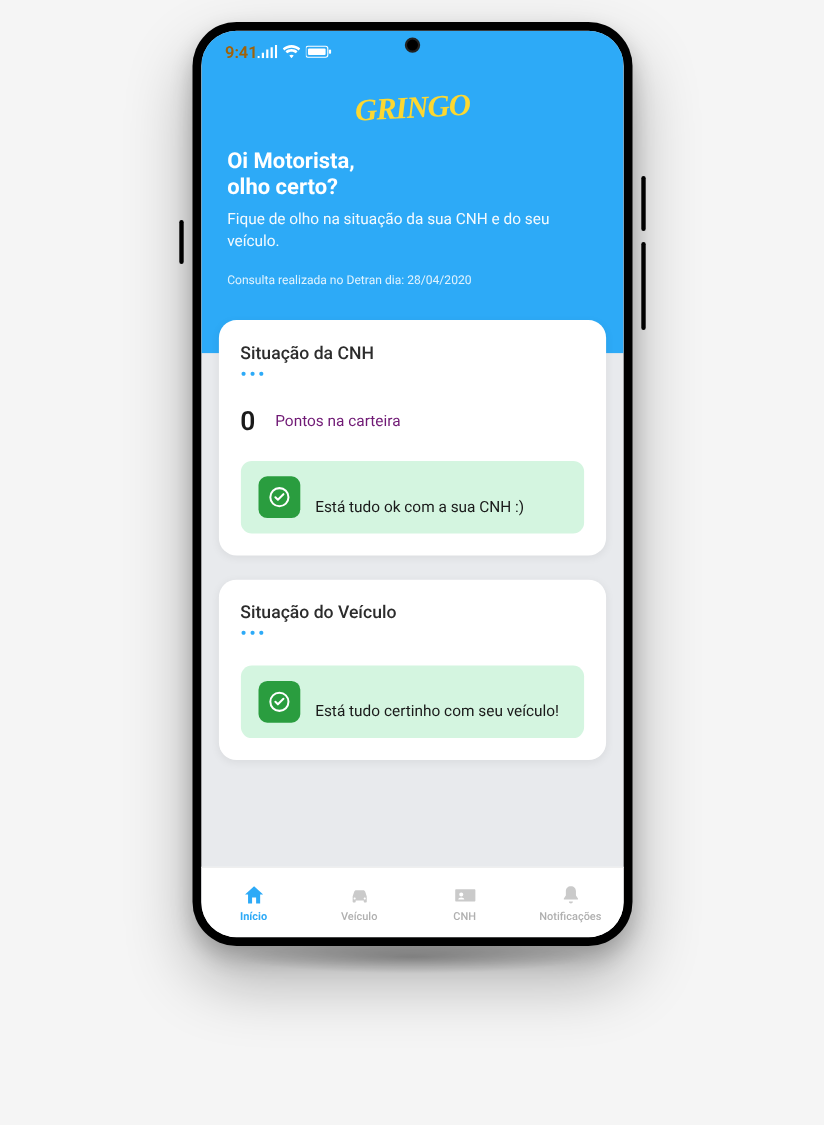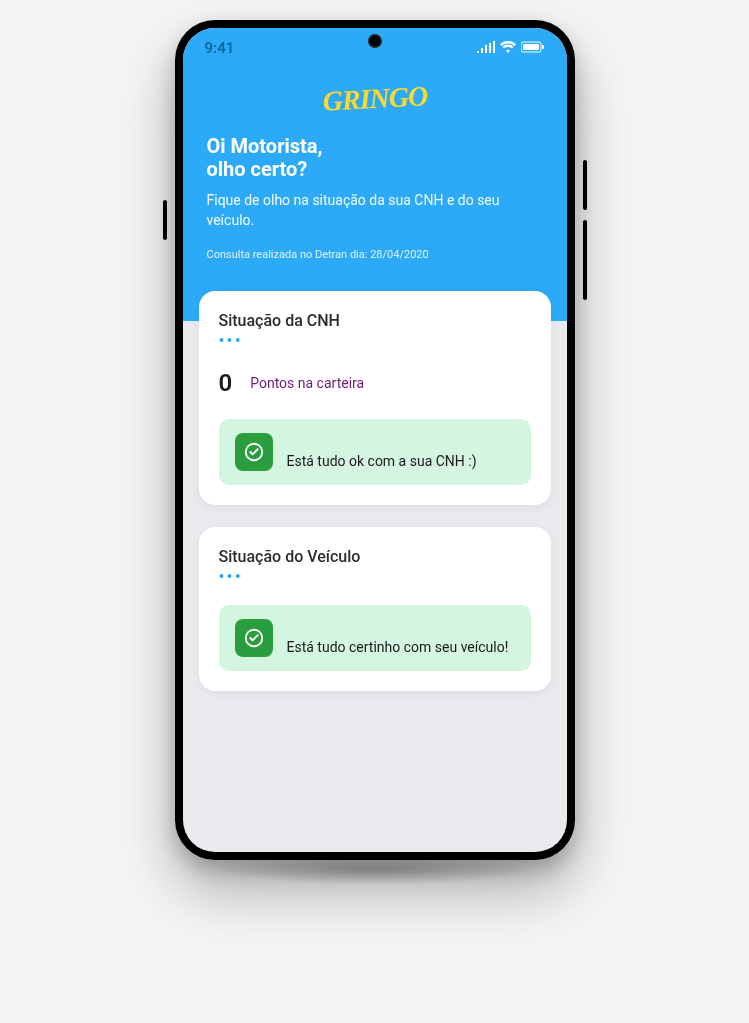--- a/index.html
+++ b/index.html
@@ -49,24 +49,24 @@
       z-index: 100;
       border: 2px solid #222;
     }
     .status-bar {
       position: absolute;
       top: 0;
       left: 0;
       right: 0;
       height: 40px;
       display: flex;
-      justify-content: space-between;
+      justify-content: flex-start;
       align-items: center;
       padding: 0 22px;
-      color: #0369a1;
+      color: #a16207;
       z-index: 50;
       font-size: 15px;
       font-weight: 600;
     }
     .status-right { display: flex; gap: 5px; align-items: center; }
     .header-section {
       background: #2daaf7;
       padding: 55px 24px 60px 24px;
       position: relative;
       color: #fff;
@@ -311,15 +311,41 @@
                   </svg>
               </div>
               <div class="status-text">Está tudo certinho com seu veículo!</div>
             </div>
           </div>
         </div>
 
       </div>
     </div>
 
+    <div class="bottom-nav">
+      <div class="nav-item active">
+        <svg viewBox="0 0 24 24">
+            <path d="M12 3l9 8h-3v9h-4v-6h-4v6H6v-9H3l9-8z"></path>
+          </svg>
+        <span class="nav-label">Início</span>
+      </div>
+      <div class="nav-item">
+        <svg viewBox="0 0 24 24">
+            <path d="M5 13l1.5-4.5C6.8 7.6 7.6 7 8.5 7h7c.9 0 1.7.6 2 1.5L19 13v5c0 .6-.4 1-1 1h-1c-.6 0-1-.4-1-1v-1H8v1c0 .6-.4 1-1 1H6c-.6 0-1-.4-1-1v-5zm2 3c.6 0 1-.4 1-1s-.4-1-1-1-1 .4-1 1 .4 1 1 1zm10 0c.6 0 1-.4 1-1s-.4-1-1-1-1 .4-1 1 .4 1 1 1z"></path>
+          </svg>
+        <span class="nav-label">Veículo</span>
+      </div>
+      <div class="nav-item">
+        <svg viewBox="0 0 24 24">
+            <path d="M3 6h18c.6 0 1 .4 1 1v10c0 .6-.4 1-1 1H3c-.6 0-1-.4-1-1V7c0-.6.4-1 1-1zm5 3c-1.1 0-2 .9-2 2s.9 2 2 2 2-.9 2-2-.9-2-2-2zm-3 7h6c0-1.1-1.3-2-3-2s-3 .9-3 2zm8-5h6v1h-6v-1zm0 3h6v1h-6v-1z"></path>
+          </svg>
+        <span class="nav-label">CNH</span>
+      </div>
+      <div class="nav-item">
+        <svg viewBox="0 0 24 24">
+            <path d="M12 3c-3 0-5 2-5 5v4l-2 3v1h14v-1l-2-3V8c0-3-2-5-5-5zm0 17c1.1 0 2-.9 2-2h-4c0 1.1.9 2 2 2z"></path>
+          </svg>
+        <span class="nav-label">Notificações</span>
+      </div>
+    </div>
 
   </div>
 </div>
 
 </body></html>

